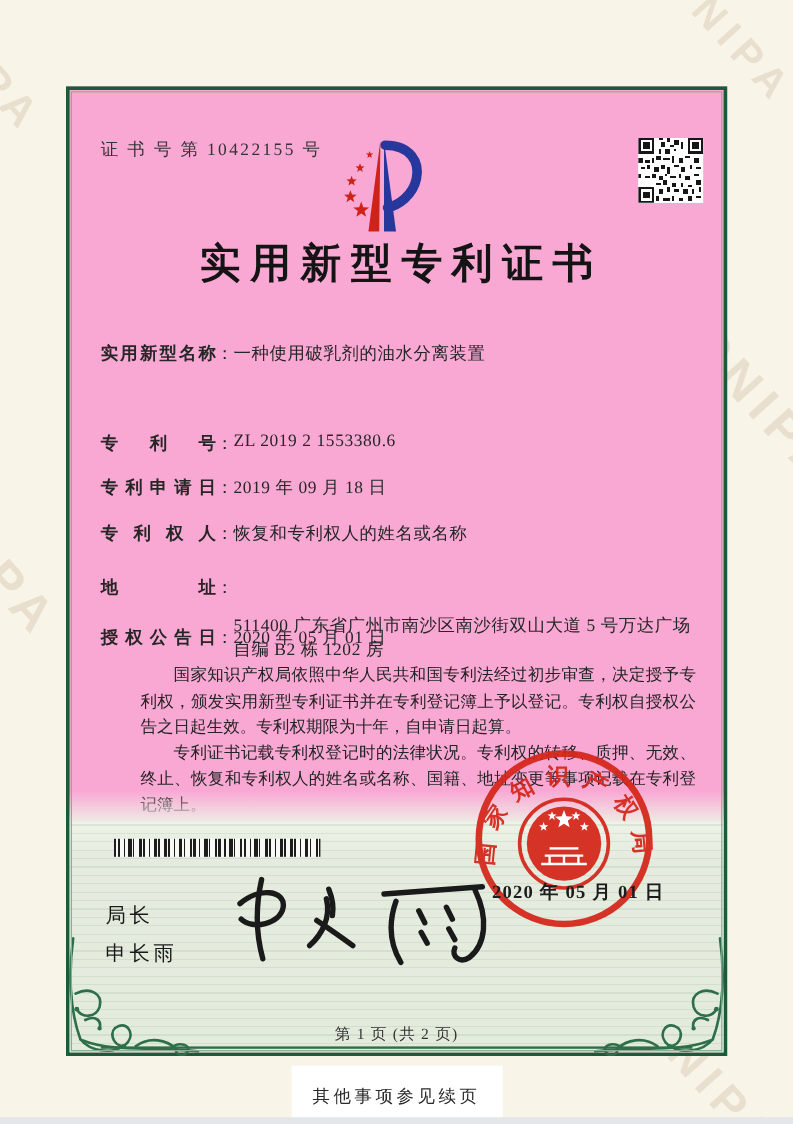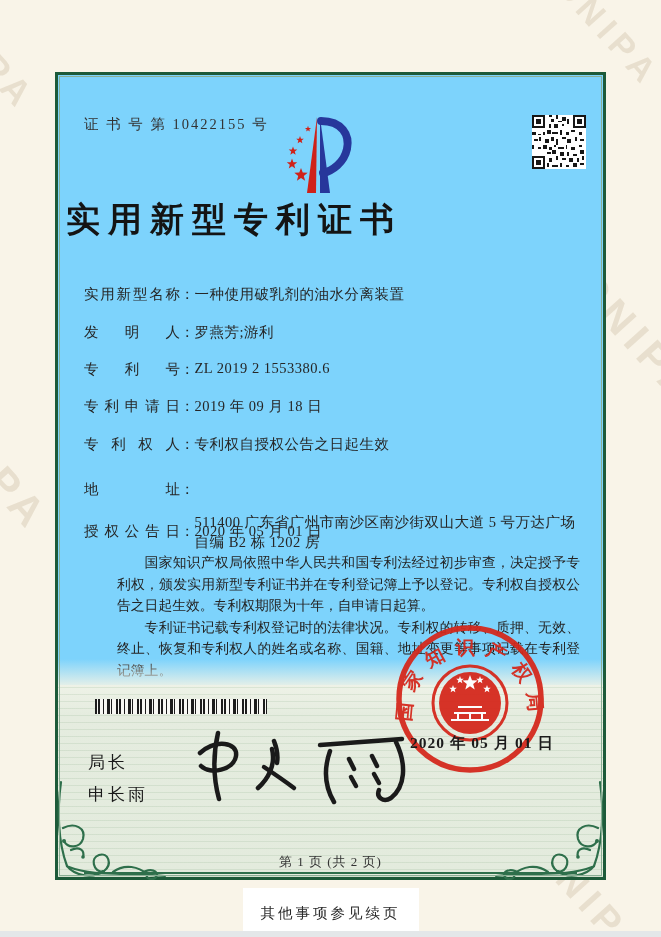--- a/index.html
+++ b/index.html
@@ -13,38 +13,38 @@
   
   .wm {
     position:absolute; font-family:"Liberation Sans","DejaVu Sans",sans-serif;
     font-weight:bold; letter-spacing:7px; color:rgba(172,152,112,0.22);
     transform:rotate(48deg); transform-origin:left top; white-space:nowrap;
   }
   .wm-pink { color:rgba(205,150,140,0.10); }
   
   .frame {
     position:absolute; left:55px; top:72px; width:551px; height:808px;
-    border:3px solid #1d5a39; background:#7dd3fc;
+    border:3px solid #1d5a39; background:#f9a8d4;
   }
   .frame::before {
     content:""; position:absolute; inset:1px; border:1px solid #8aae94; pointer-events:none; z-index:5;
   }
   
   .cert-no { position:absolute; left:26px; top:40px; font-size:14.5px; letter-spacing:2px; color:#333; }
   .logo { position:absolute; left:222px; top:36px; }
   .qr { position:absolute; left:474px; top:40px; width:54px; height:54px; background:#fff; }
   .title {
-    position:absolute; left:0; top:122px; width:100%; text-align:left;
+    position:absolute; left:0; top:122px; width:100%; text-align:center;
     font-size:34px; font-weight:bold; letter-spacing:8px; color:#141414; text-indent:8px;
   }
   
   .row { position:absolute; left:26px; font-size:14.5px; color:#262626; }
   .flabel {
     display:inline-block; width:96px; text-align:justify; text-align-last:justify;
-    vertical-align:top; color:#262626;
+    vertical-align:top; color:#262626;font-weight:bold;
   }
   .colon { vertical-align:top; }
   .fval { display:inline-block; vertical-align:top; letter-spacing:0.5px; }
   .fval-wrap { width:396px; line-height:20px;margin-top:32px; }
   .row-right { position:absolute; left:290px; top:0; white-space:nowrap; }
   
   .paras { position:absolute; left:26px; top:477px; width:496px; font-size:13.8px; line-height:21.5px; color:#242424; text-align:justify; }
   .paras p { text-indent:2em;margin-left:33px; }
   
   .band {
@@ -171,31 +171,28 @@
         <rect x="22" y="26" width="2" height="2"></rect>
         <rect x="26" y="26" width="2" height="1"></rect>
     </g>
   </svg>
 
   <div class="title">实用新型专利证书</div>
 
   <div class="row" style="top:210px;">
     <span class="flabel">实用新型名称</span><span class="colon">：</span><span class="fval">一种使用破乳剂的油水分离装置</span>
   </div>
-  <div class="row" style="top:248px;">
-    <span class="flabel">发明人</span><span class="colon">：</span><span class="fval">罗燕芳;游利</span>
-  </div>
   <div class="row" style="top:285px;">
     <span class="flabel">专利号</span><span class="colon">：</span><span class="fval">ZL 2019 2 1553380.6</span>
   </div>
   <div class="row" style="top:322px;">
     <span class="flabel">专利申请日</span><span class="colon">：</span><span class="fval">2019 年 09 月 18 日</span>
   </div>
   <div class="row" style="top:360px;">
-    <span class="flabel">专利权人</span><span class="colon">：</span><span class="fval">专利权自授权公告之日起生效</span>
+    <span class="flabel">专利权人</span><span class="colon">：</span><span class="fval">恢复和专利权人的姓名或名称</span>
   </div>
   <div class="row" style="top:405px;">
     <span class="flabel">地址</span><span class="colon">：</span><span class="fval fval-wrap">511400 广东省广州市南沙区南沙街双山大道 5 号万达广场自编 B2 栋 1202 房</span>
   </div>
   <div class="row" style="top:447px; width:496px;">
     <span class="flabel">授权公告日</span><span class="colon">：</span><span class="fval">2020 年 05 月 01 日</span>
   </div>
 
   <div class="paras">
     <p>国家知识产权局依照中华人民共和国专利法经过初步审查，决定授予专利权，颁发实用新型专利证书并在专利登记簿上予以登记。专利权自授权公告之日起生效。专利权期限为十年，自申请日起算。</p>

